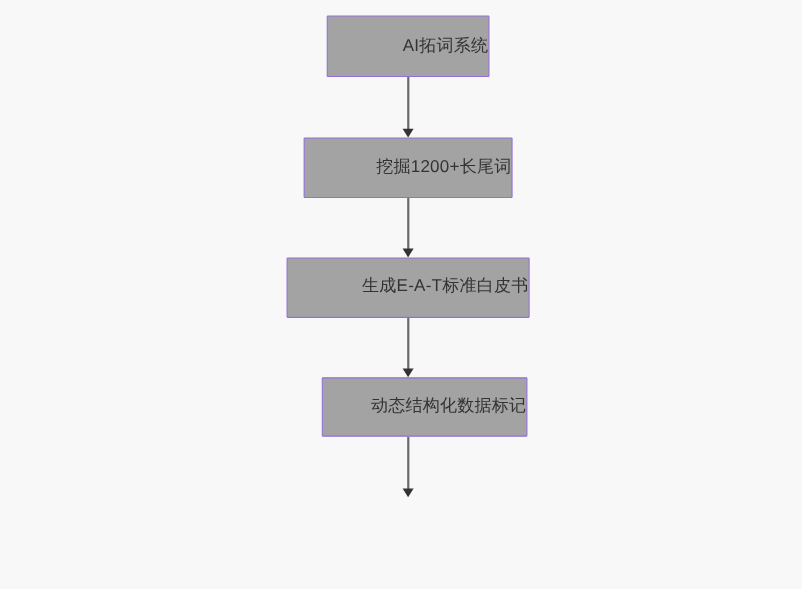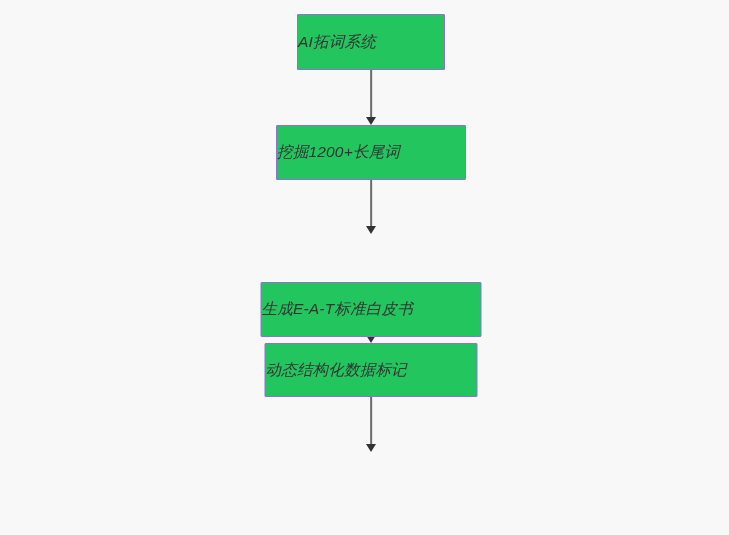--- a/index.html
+++ b/index.html
@@ -16,28 +16,27 @@
 
   #flowchart-canvas {
     position: relative;
     width: 729px;
     height: 535px;
   }
 
   .node {
     position: absolute;
     box-sizing: border-box;
-    background: #22c55e;
+    background: #a3a3a3;
     border: 1.6px solid #9370d8;
     border-radius: 1px;
     display: flex;
     align-items: center;
-    justify-content: flex-start;
+    justify-content: flex-end;
     transform: translateX(-50%);
-    font-style: italic;
   }
 
   .node-label {
     color: #333333;
     font-size: 15.5px;
     line-height: 1.2;
     letter-spacing: 0.2px;
     white-space: nowrap;
     text-align: center;
   }
@@ -95,22 +94,22 @@
   </div>
 
   <div class="node" style="left:371px; top:14px; width:148px; height:56px;">
     <span class="node-label">AI拓词系统</span>
   </div>
 
   <div class="node" style="left:371px; top:125px; width:190px; height:55px;">
     <span class="node-label">挖掘1200+长尾词</span>
   </div>
 
-  <div class="node" style="left:371px; top:234px; width:221px; height:55px;margin-top:48px;">
+  <div class="node" style="left:371px; top:234px; width:221px; height:55px;">
     <span class="node-label">生成E-A-T标准白皮书</span>
   </div>
 
-  <div class="node" style="left:371px; top:343px; width:213px; height:54px;">
+  <div class="node" style="left:386px; top:343px; width:187px; height:54px;">
     <span class="node-label">动态结构化数据标记</span>
   </div>
 
 
 </div>
 
 </body></html>

